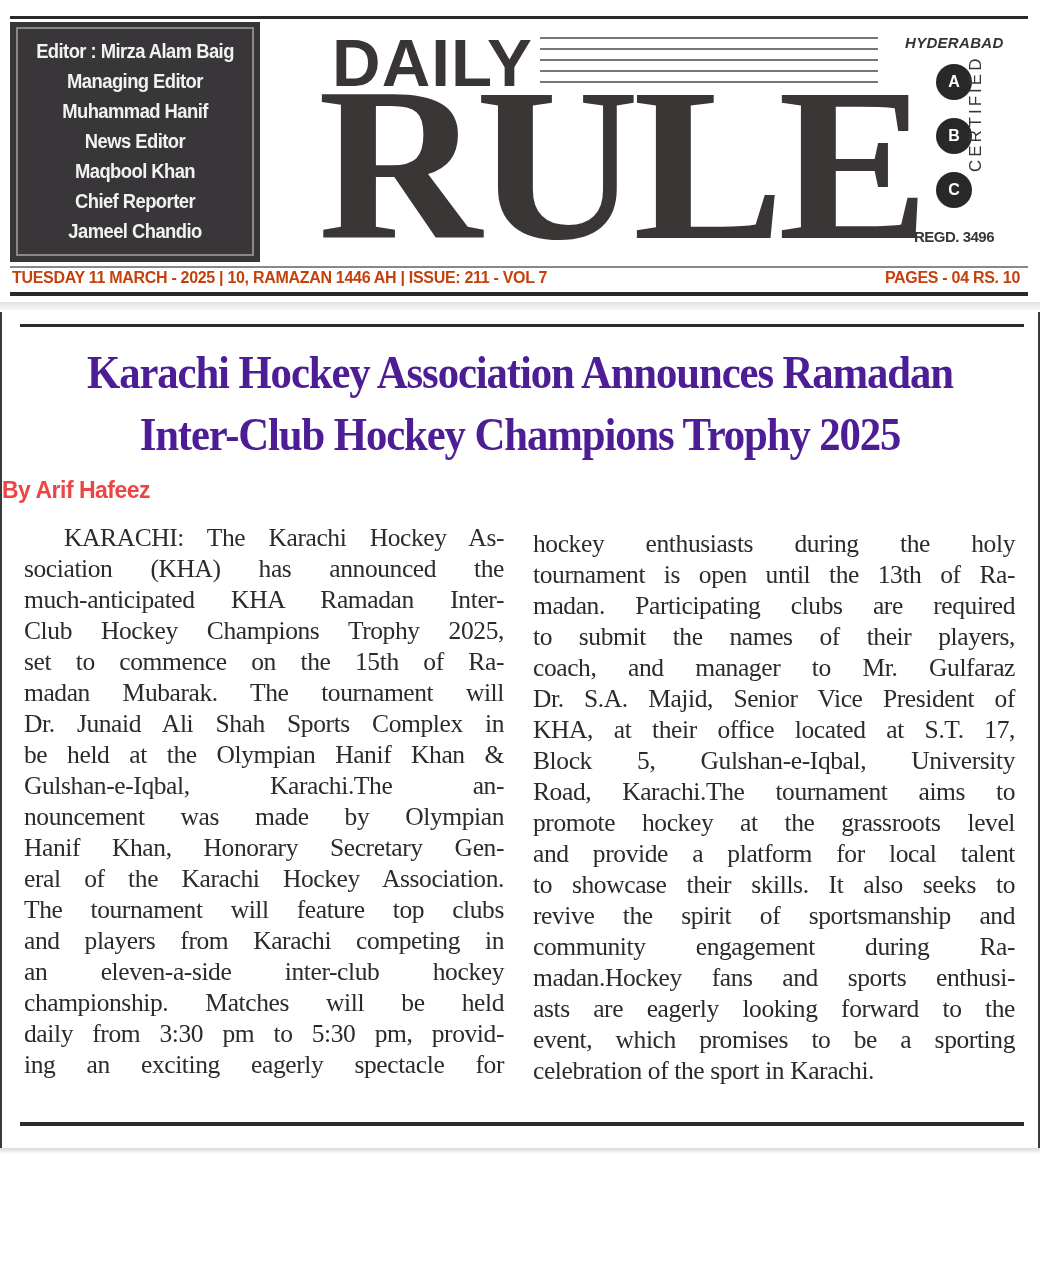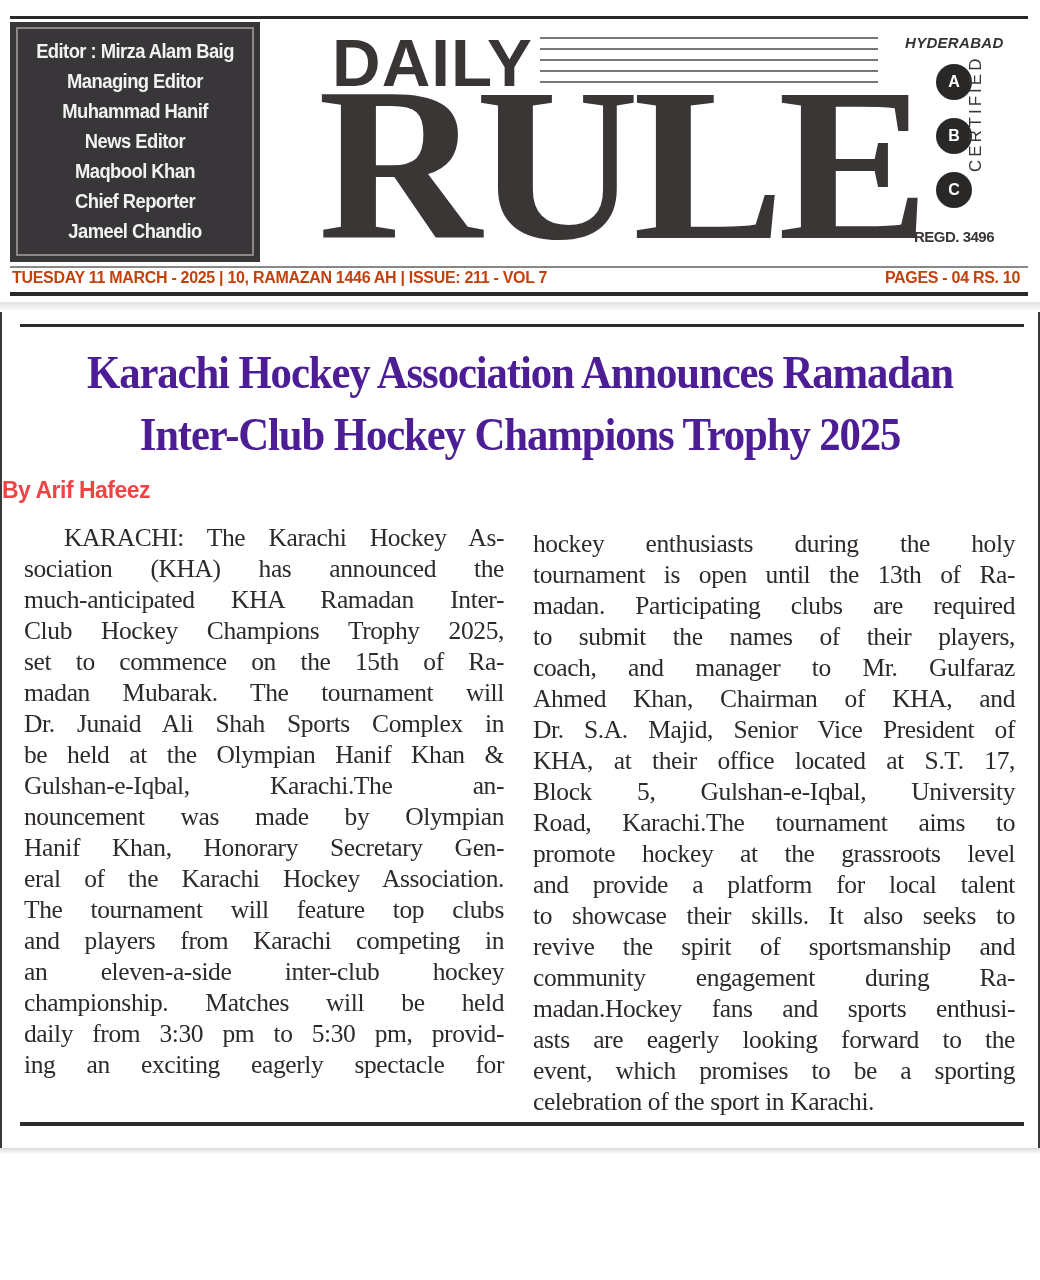--- a/index.html
+++ b/index.html
@@ -149,21 +149,20 @@
     <span class="line">daily from 3:30 pm to 5:30 pm, provid-</span>
     <span class="line">ing an exciting eagerly spectacle for</span>
   </div>
 
   <div class="col col-right">
     <span class="line">hockey enthusiasts during the holy</span>
     <span class="line">tournament is open until the 13th of Ra-</span>
     <span class="line">madan. Participating clubs are required</span>
     <span class="line">to submit the names of their players,</span>
     <span class="line">coach, and manager to Mr. Gulfaraz</span>
-    <span class="line">Ahmed Khan, Chairman of KHA, and</span>
     <span class="line">Dr. S.A. Majid, Senior Vice President of</span>
     <span class="line">KHA, at their office located at S.T. 17,</span>
     <span class="line">Block 5, Gulshan-e-Iqbal, University</span>
     <span class="line">Road, Karachi.The tournament aims to</span>
     <span class="line">promote hockey at the grassroots level</span>
     <span class="line">and provide a platform for local talent</span>
     <span class="line">to showcase their skills. It also seeks to</span>
     <span class="line">revive the spirit of sportsmanship and</span>
     <span class="line">community engagement during Ra-</span>
     <span class="line">madan.Hockey fans and sports enthusi-</span>

